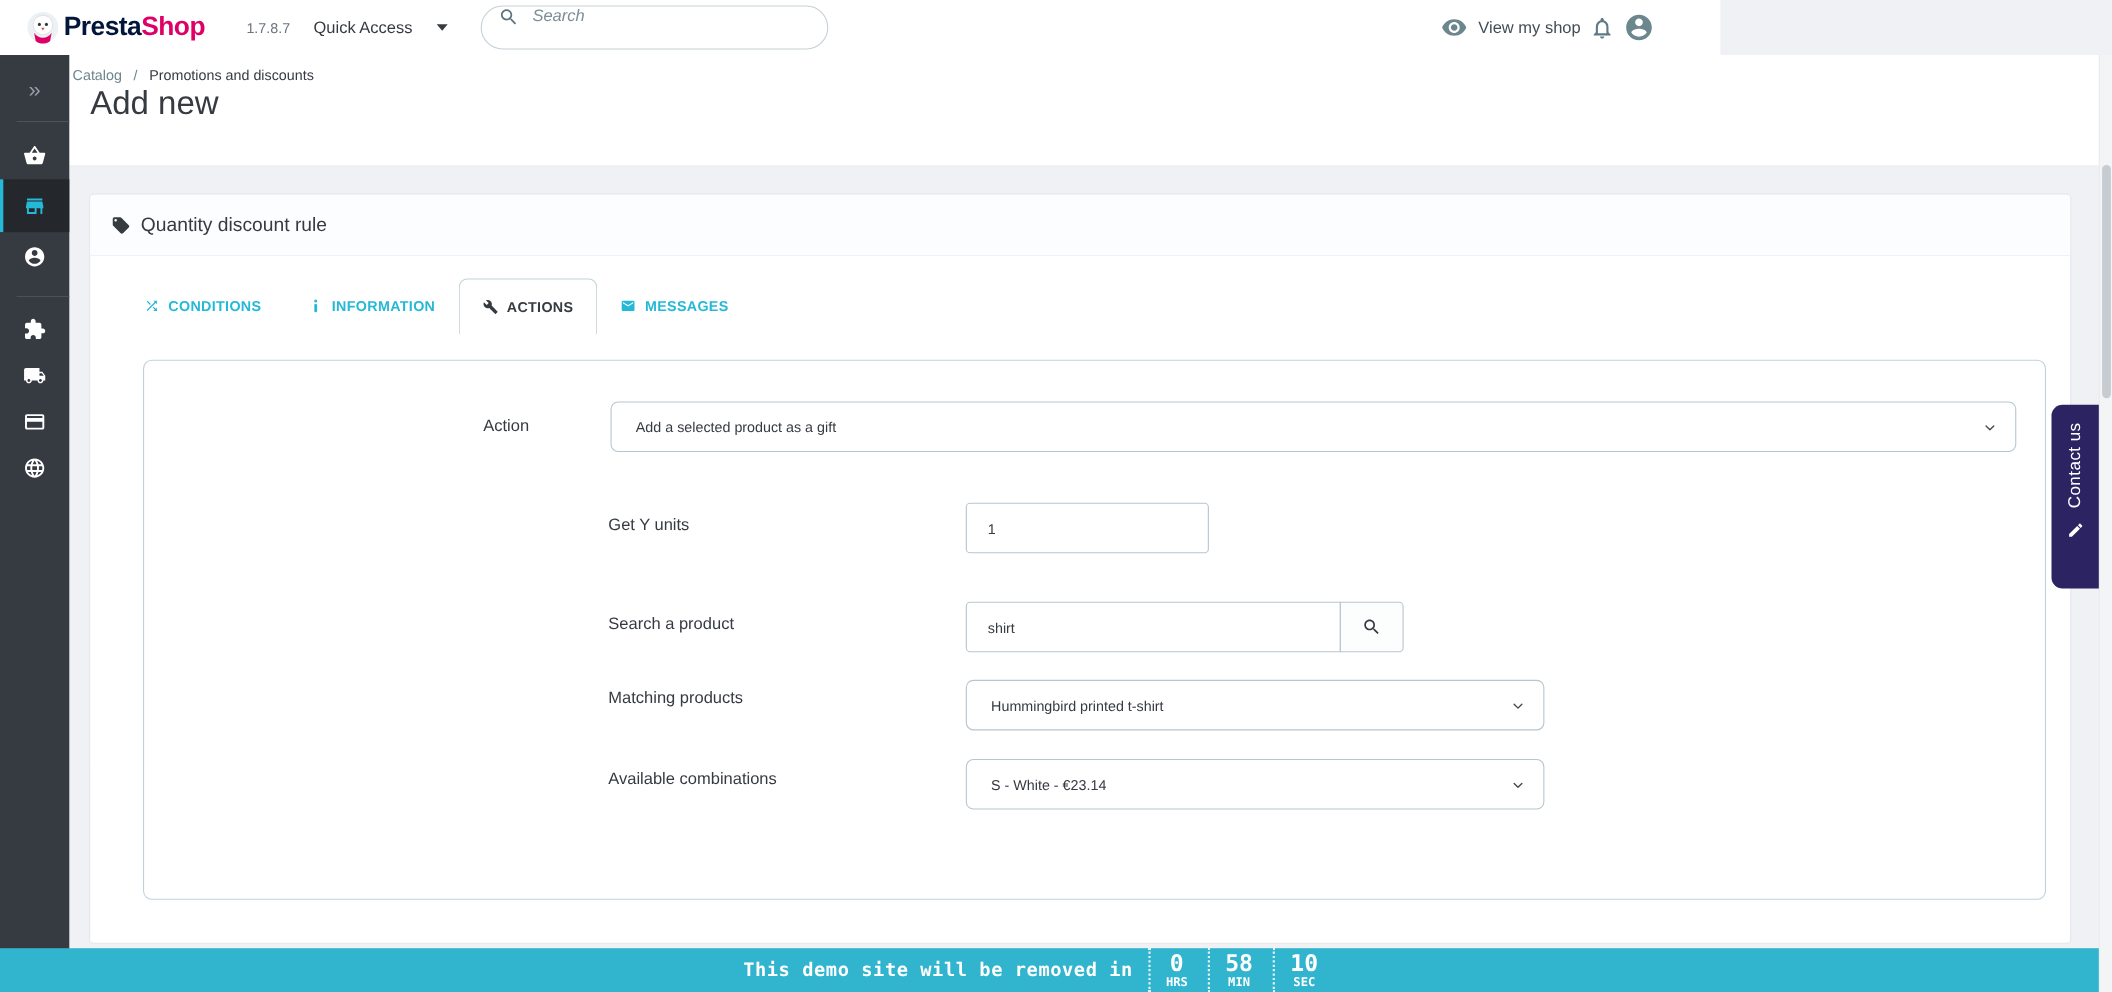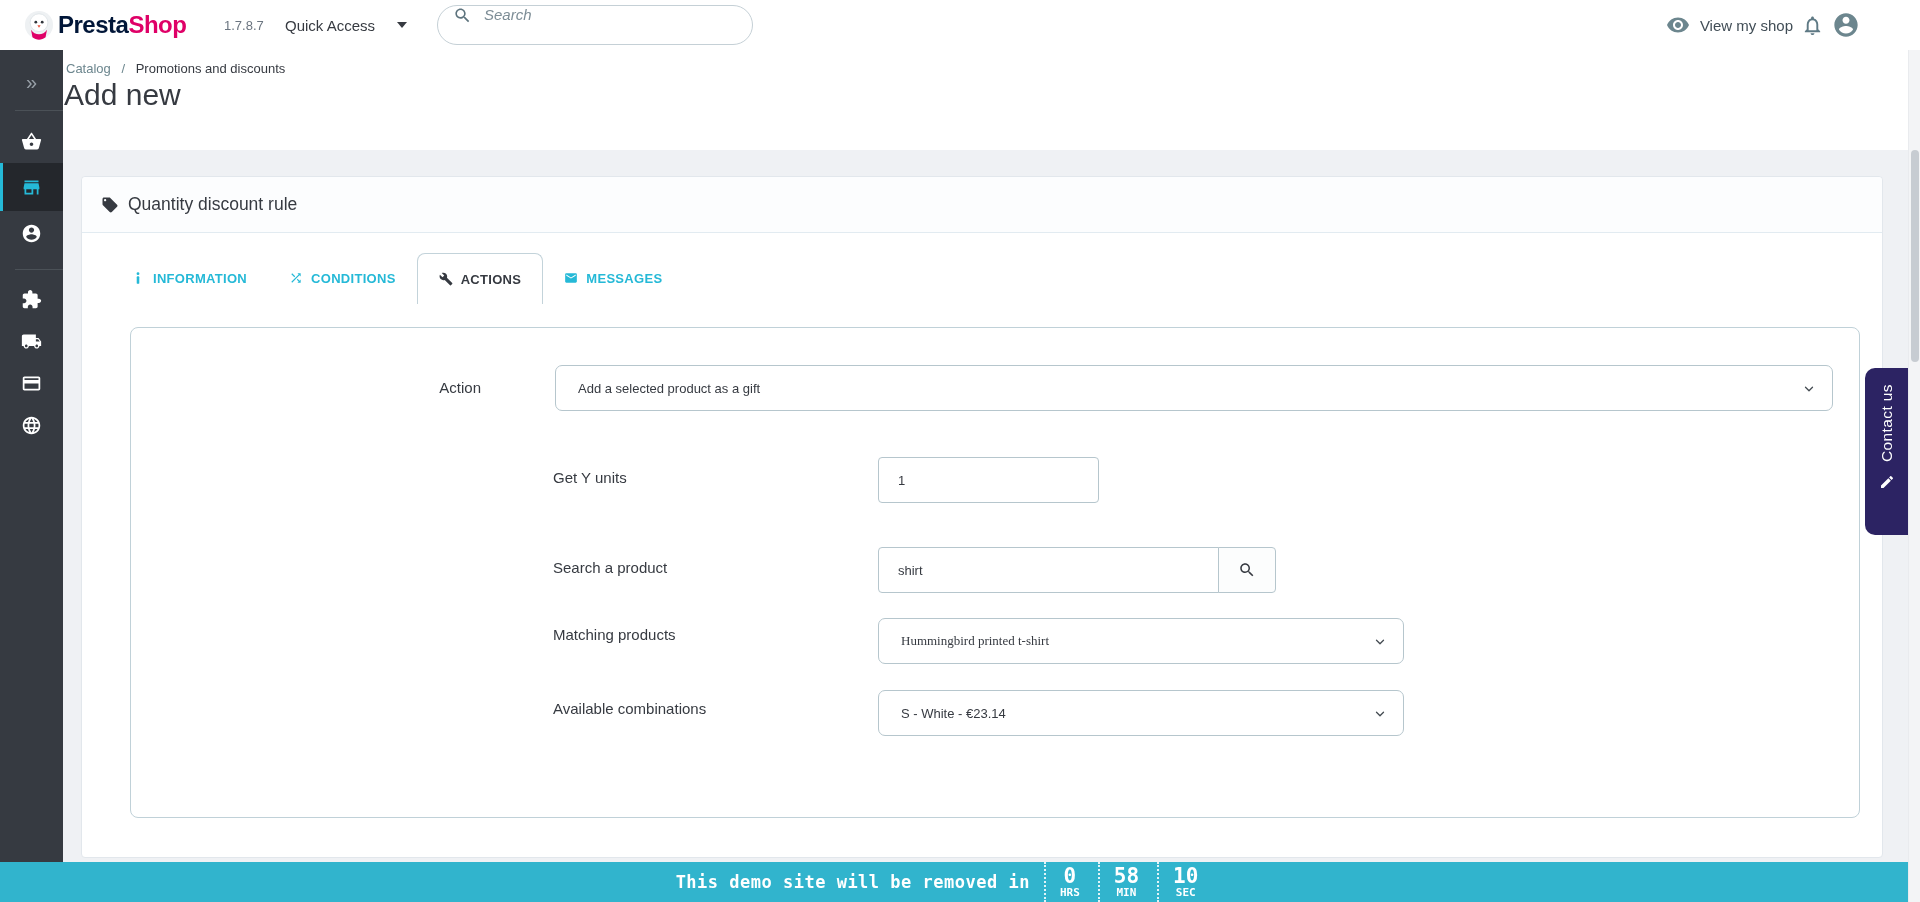--- a/index.html
+++ b/index.html
@@ -3,21 +3,21 @@
 <meta charset="utf-8">
 <style>
   * { margin:0; padding:0; box-sizing:border-box; }
   html,body { width:1920px; height:902px; }
   body { font-family:"Liberation Sans", sans-serif; background:#eff1f4; color:#363a41; }
   #app { position:relative; width:1920px; height:902px; overflow:hidden; background:#eff1f4; }
 
   svg { display:block; fill:currentColor; }
 
   
-  .topbar { position:absolute; left:0; top:0; width:1920px; height:50px; background:#fff; z-index:20;text-decoration:underline; }
+  .topbar { position:absolute; left:0; top:0; width:1564px; height:50px; background:#fff; z-index:20;text-decoration:underline; }
   .logo-wrap { position:absolute; left:24px; top:10px; width:30px; height:30px; }
   .brand { position:absolute; left:58px; top:0; height:50px; line-height:50px; font-size:24px; font-weight:700; letter-spacing:-0.5px; }
   .brand .presta { color:#011638; }
   .brand .shop { color:#df0067; }
   .version { position:absolute; left:224px; top:0; height:50px; line-height:52px; font-size:13px; color:#6b7580; }
   .quick-access { position:absolute; left:285px; top:0; height:50px; display:flex; align-items:center; gap:22px; font-size:15px; color:#363a41; cursor:pointer; }
   .caret-down { width:0; height:0; border-left:5px solid transparent; border-right:5px solid transparent; border-top:6px solid #363a41; }
   .search-pill { position:absolute; left:437px; top:5px; width:316px; height:40px; border:1px solid #c5d0d6; border-radius:20px; background:#fff; display:flex; align-items:flex-start; padding-left:15px; }
   .search-pill .sicon { width:19px; height:19px; color:#5d737d; }
   .search-pill input { border:none; outline:none; margin-left:12px; font-size:15px; font-style:italic; color:#566670; width:240px; background:transparent; font-family:"Liberation Sans",sans-serif; }
@@ -28,21 +28,21 @@
   .eye-shop .lbl { font-size:15px; color:#414d56; }
   .bell { width:23px; height:23px; color:#5f7a85; cursor:pointer; }
   .avatar { width:28px; height:28px; color:#6c868e; cursor:pointer; }
 
   
   .toolbar { position:absolute; left:0; top:50px; width:1920px; height:100px; background:#fff; z-index:5; }
   .breadcrumb { position:absolute; left:66px; top:11px; font-size:13px; color:#6c868e; }
   .breadcrumb .sep { margin:0 7px; color:#6c868e; }
   .breadcrumb .current { color:#363a41; }
   .breadcrumb .parent { cursor:pointer; }
-  .page-title { position:absolute; left:64px; top:28px; font-size:30px; font-weight:500; color:#363a41; }
+  .page-title { position:absolute; left:64px; top:28px; font-size:30px; font-weight:500; color:#363a41;padding-left:18px; }
 
   
   .sidebar { position:absolute; left:0; top:50px; width:63px; height:852px; background:#363a41; z-index:10; }
   .side-collapse { height:40px; margin-top:12px; display:flex; align-items:center; justify-content:center; color:#98a0a8; font-size:20px; cursor:pointer; }
   .side-divider { margin:8px 0 8px 15px; border-top:1px solid #4b5157; }
   .side-item { height:44px; display:flex; align-items:center; justify-content:center; color:#fff; cursor:pointer; position:relative; }
   .side-item .mi { width:21px; height:21px; }
   .side-item.active { height:48px; background:#24272c; color:#25b9d7; }
   .side-item.active::before { content:""; position:absolute; left:0; top:0; width:3px; height:100%; background:#25b9d7; }
 
@@ -107,33 +107,33 @@
           </svg>
       </span>
       <span class="ptitle">Quantity discount rule</span>
     </div>
   </div>
 
   <div class="tabs">
     <div class="tab">
       <span class="ticon">
         <svg viewBox="0 0 24 24">
+            <path d="M10.59 9.17L5.41 4 4 5.41l5.17 5.17 1.42-1.41zM14.5 4l2.04 2.04L4 18.59 5.41 20 17.96 7.46 20 9.5V4h-5.5zm.33 9.41l-1.41 1.41 3.13 3.13L14.5 20H20v-5.5l-2.04 2.04-3.13-3.13z"></path>
+          </svg>
+      </span>
+      <span>CONDITIONS</span>
+    </div>
+    <div class="tab">
+      <span class="ticon">
+        <svg viewBox="0 0 24 24">
             <circle cx="12" cy="4.6" r="2.4"></circle>
             <rect x="9.8" y="9" width="4.4" height="13" rx="1.6"></rect>
           </svg>
       </span>
       <span>INFORMATION</span>
-    </div>
-    <div class="tab">
-      <span class="ticon">
-        <svg viewBox="0 0 24 24">
-            <path d="M10.59 9.17L5.41 4 4 5.41l5.17 5.17 1.42-1.41zM14.5 4l2.04 2.04L4 18.59 5.41 20 17.96 7.46 20 9.5V4h-5.5zm.33 9.41l-1.41 1.41 3.13 3.13L14.5 20H20v-5.5l-2.04 2.04-3.13-3.13z"></path>
-          </svg>
-      </span>
-      <span>CONDITIONS</span>
     </div>
     <div class="tab active">
       <span class="ticon">
         <svg viewBox="0 0 24 24">
             <path d="M22.7 19l-9.1-9.1c.9-2.3.4-5-1.5-6.9-2-2-5-2.4-7.4-1.3L9 6 6 9 1.6 4.7C.4 7.1.9 10.1 2.9 12.1c1.9 1.9 4.6 2.4 6.9 1.5l9.1 9.1c.4.4 1 .4 1.4 0l2.3-2.3c.5-.4.5-1.1.1-1.4z"></path>
           </svg>
       </span>
       <span>ACTIONS</span>
     </div>
     <div class="tab">
@@ -166,21 +166,21 @@
   <input class="finput" style="left: 878px; top: 547px; width: 341px; border-radius: 4px 0px 0px 4px;" value="shirt">
   <div class="search-btn">
     <span class="mag">
       <svg viewBox="0 0 24 24">
           <path d="M15.5 14h-.79l-.28-.27C15.41 12.59 16 11.11 16 9.5 16 5.91 13.09 3 9.5 3S3 5.91 3 9.5 5.91 16 9.5 16c1.61 0 3.09-.59 4.23-1.57l.27.28v.79l5 4.99L20.49 19l-4.99-5zm-6 0C7.01 14 5 11.99 5 9.5S7.01 5 9.5 5 14 7.01 14 9.5 11.99 14 9.5 14z"></path>
         </svg>
     </span>
   </div>
 
   <div class="flabel" style="left:553px; top:626px;">Matching products</div>
-  <div class="fselect" style="left:878px; top:618px; width:526px;font-family:Liberation Serif, serif;">
+  <div class="fselect" style="left:878px; top:618px; width:526px;">
     <span>Hummingbird printed t-shirt</span>
     <span class="chev">
       <svg viewBox="0 0 24 24" fill="none">
           <path d="M6 9l6 6 6-6" stroke="currentColor" stroke-width="2.2" fill="none" stroke-linecap="round" stroke-linejoin="round"></path>
         </svg>
     </span>
   </div>
 
   <div class="flabel" style="left:553px; top:700px;">Available combinations</div>
   <div class="fselect" style="left:878px; top:690px; width:526px;">

